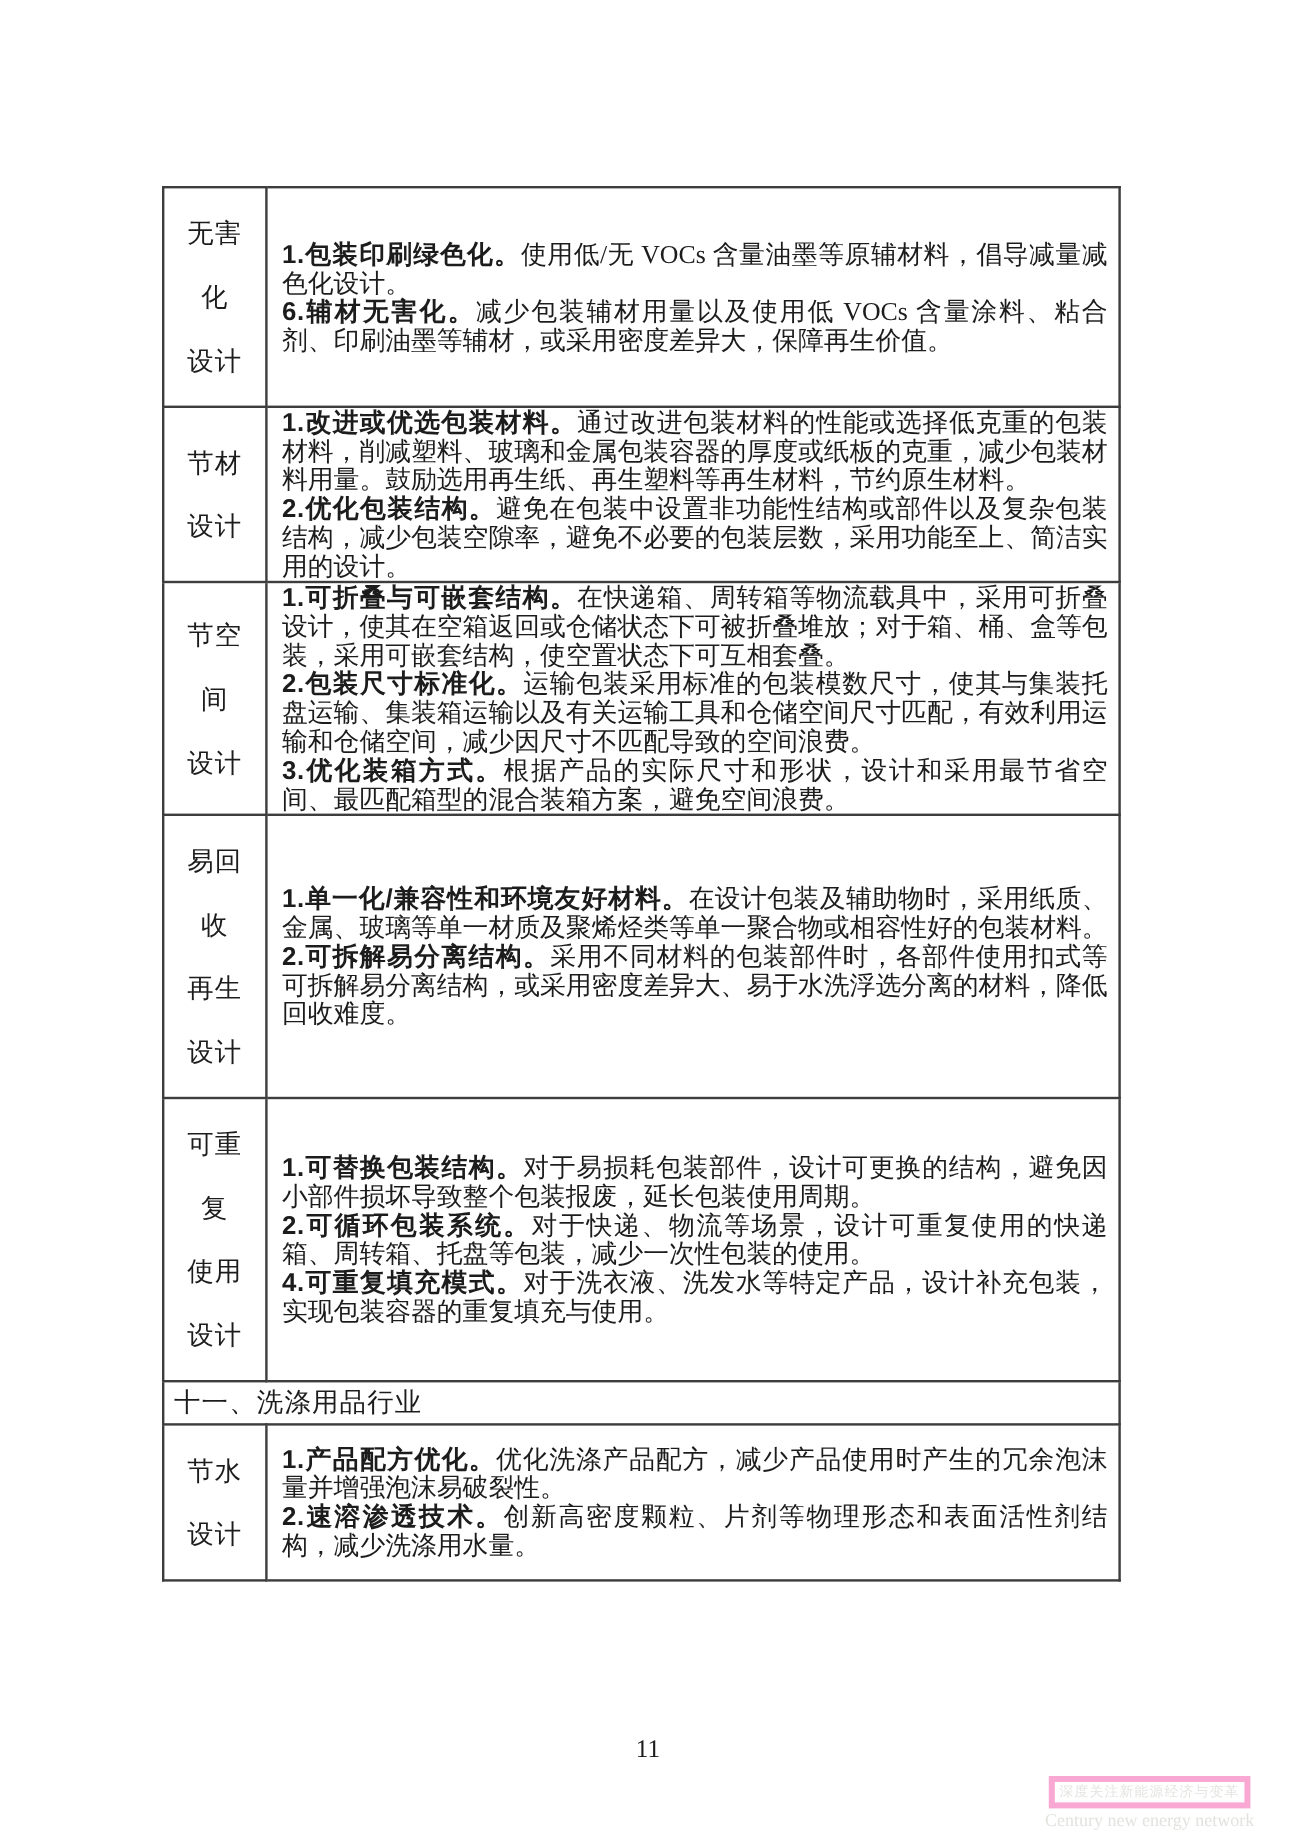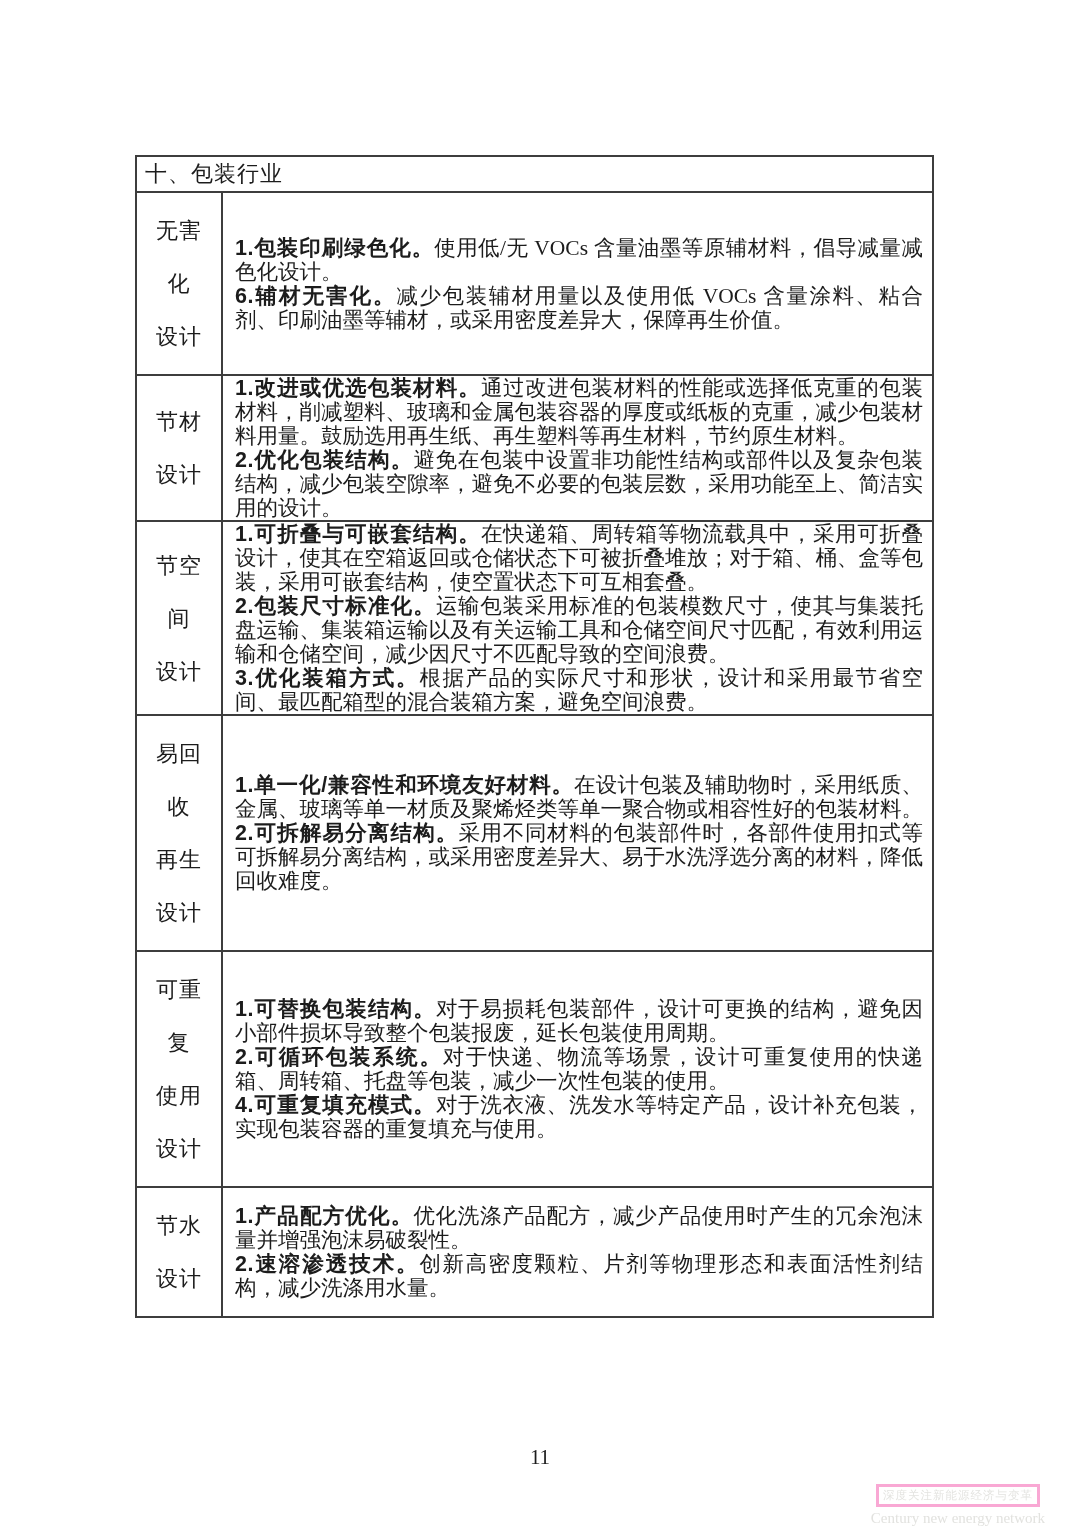--- a/index.html
+++ b/index.html
@@ -70,21 +70,21 @@
     width: 234px;
     text-align: center;
     user-select: none;
   }
   .wm-tagline {
     display: inline-block;
     font-family: "Liberation Sans", "DejaVu Sans", sans-serif;
     font-size: 11.5px;
     letter-spacing: 1px;
     color: #e4e4e1;
-    border: 3px solid #f9a8d4;
+    border: 5px solid #f9a8d4;
     padding: 1px 4px;
     margin-bottom: 2px;
     white-space: nowrap;
   }
   .wm-title {
     font-family: "Liberation Sans", "DejaVu Sans", sans-serif;
     font-size: 39px;
     font-weight: 700;
     line-height: 1.05;
     white-space: nowrap;
@@ -105,23 +105,20 @@
 
 <div class="doc-page">
 
   <table class="rules-table">
     <colgroup>
         <col style="width:86px">
         <col>
       </colgroup>
 
     <tbody>
-        <tr>
-      <td class="section-cell" colspan="2">十、包装行业</td>
-    </tr>
 
     <tr>
       <td class="label-cell">
         <div class="label-line">无害化</div>
         <div class="label-line">设计</div>
       </td>
       <td class="content-cell">
         <p class="rule-item"><span class="rule-lead">1.包装印刷绿色化。</span><span>使用低/无 VOCs 含量油墨等原辅材料，倡导减量减色化设计。</span></p>
         <p class="rule-item"><span class="rule-lead">6.辅材无害化。</span><span>减少包装辅材用量以及使用低 VOCs 含量涂料、粘合剂、印刷油墨等辅材，或采用密度差异大，保障再生价值。</span></p>
       </td>
@@ -168,20 +165,23 @@
         <div class="label-line">使用</div>
         <div class="label-line">设计</div>
       </td>
       <td class="content-cell">
         <p class="rule-item"><span class="rule-lead">1.可替换包装结构。</span><span>对于易损耗包装部件，设计可更换的结构，避免因小部件损坏导致整个包装报废，延长包装使用周期。</span></p>
         <p class="rule-item"><span class="rule-lead">2.可循环包装系统。</span><span>对于快递、物流等场景，设计可重复使用的快递箱、周转箱、托盘等包装，减少一次性包装的使用。</span></p>
         <p class="rule-item"><span class="rule-lead">4.可重复填充模式。</span><span>对于洗衣液、洗发水等特定产品，设计补充包装，实现包装容器的重复填充与使用。</span></p>
       </td>
     </tr>
 
+    <tr>
+      <td class="section-cell" colspan="2">十一、洗涤用品行业</td>
+    </tr>
 
     <tr>
       <td class="label-cell">
         <div class="label-line">节水</div>
         <div class="label-line">设计</div>
       </td>
       <td class="content-cell">
         <p class="rule-item"><span class="rule-lead">1.产品配方优化。</span><span>优化洗涤产品配方，减少产品使用时产生的冗余泡沫量并增强泡沫易破裂性。</span></p>
         <p class="rule-item"><span class="rule-lead">2.速溶渗透技术。</span><span>创新高密度颗粒、片剂等物理形态和表面活性剂结构，减少洗涤用水量。</span></p>
       </td>

